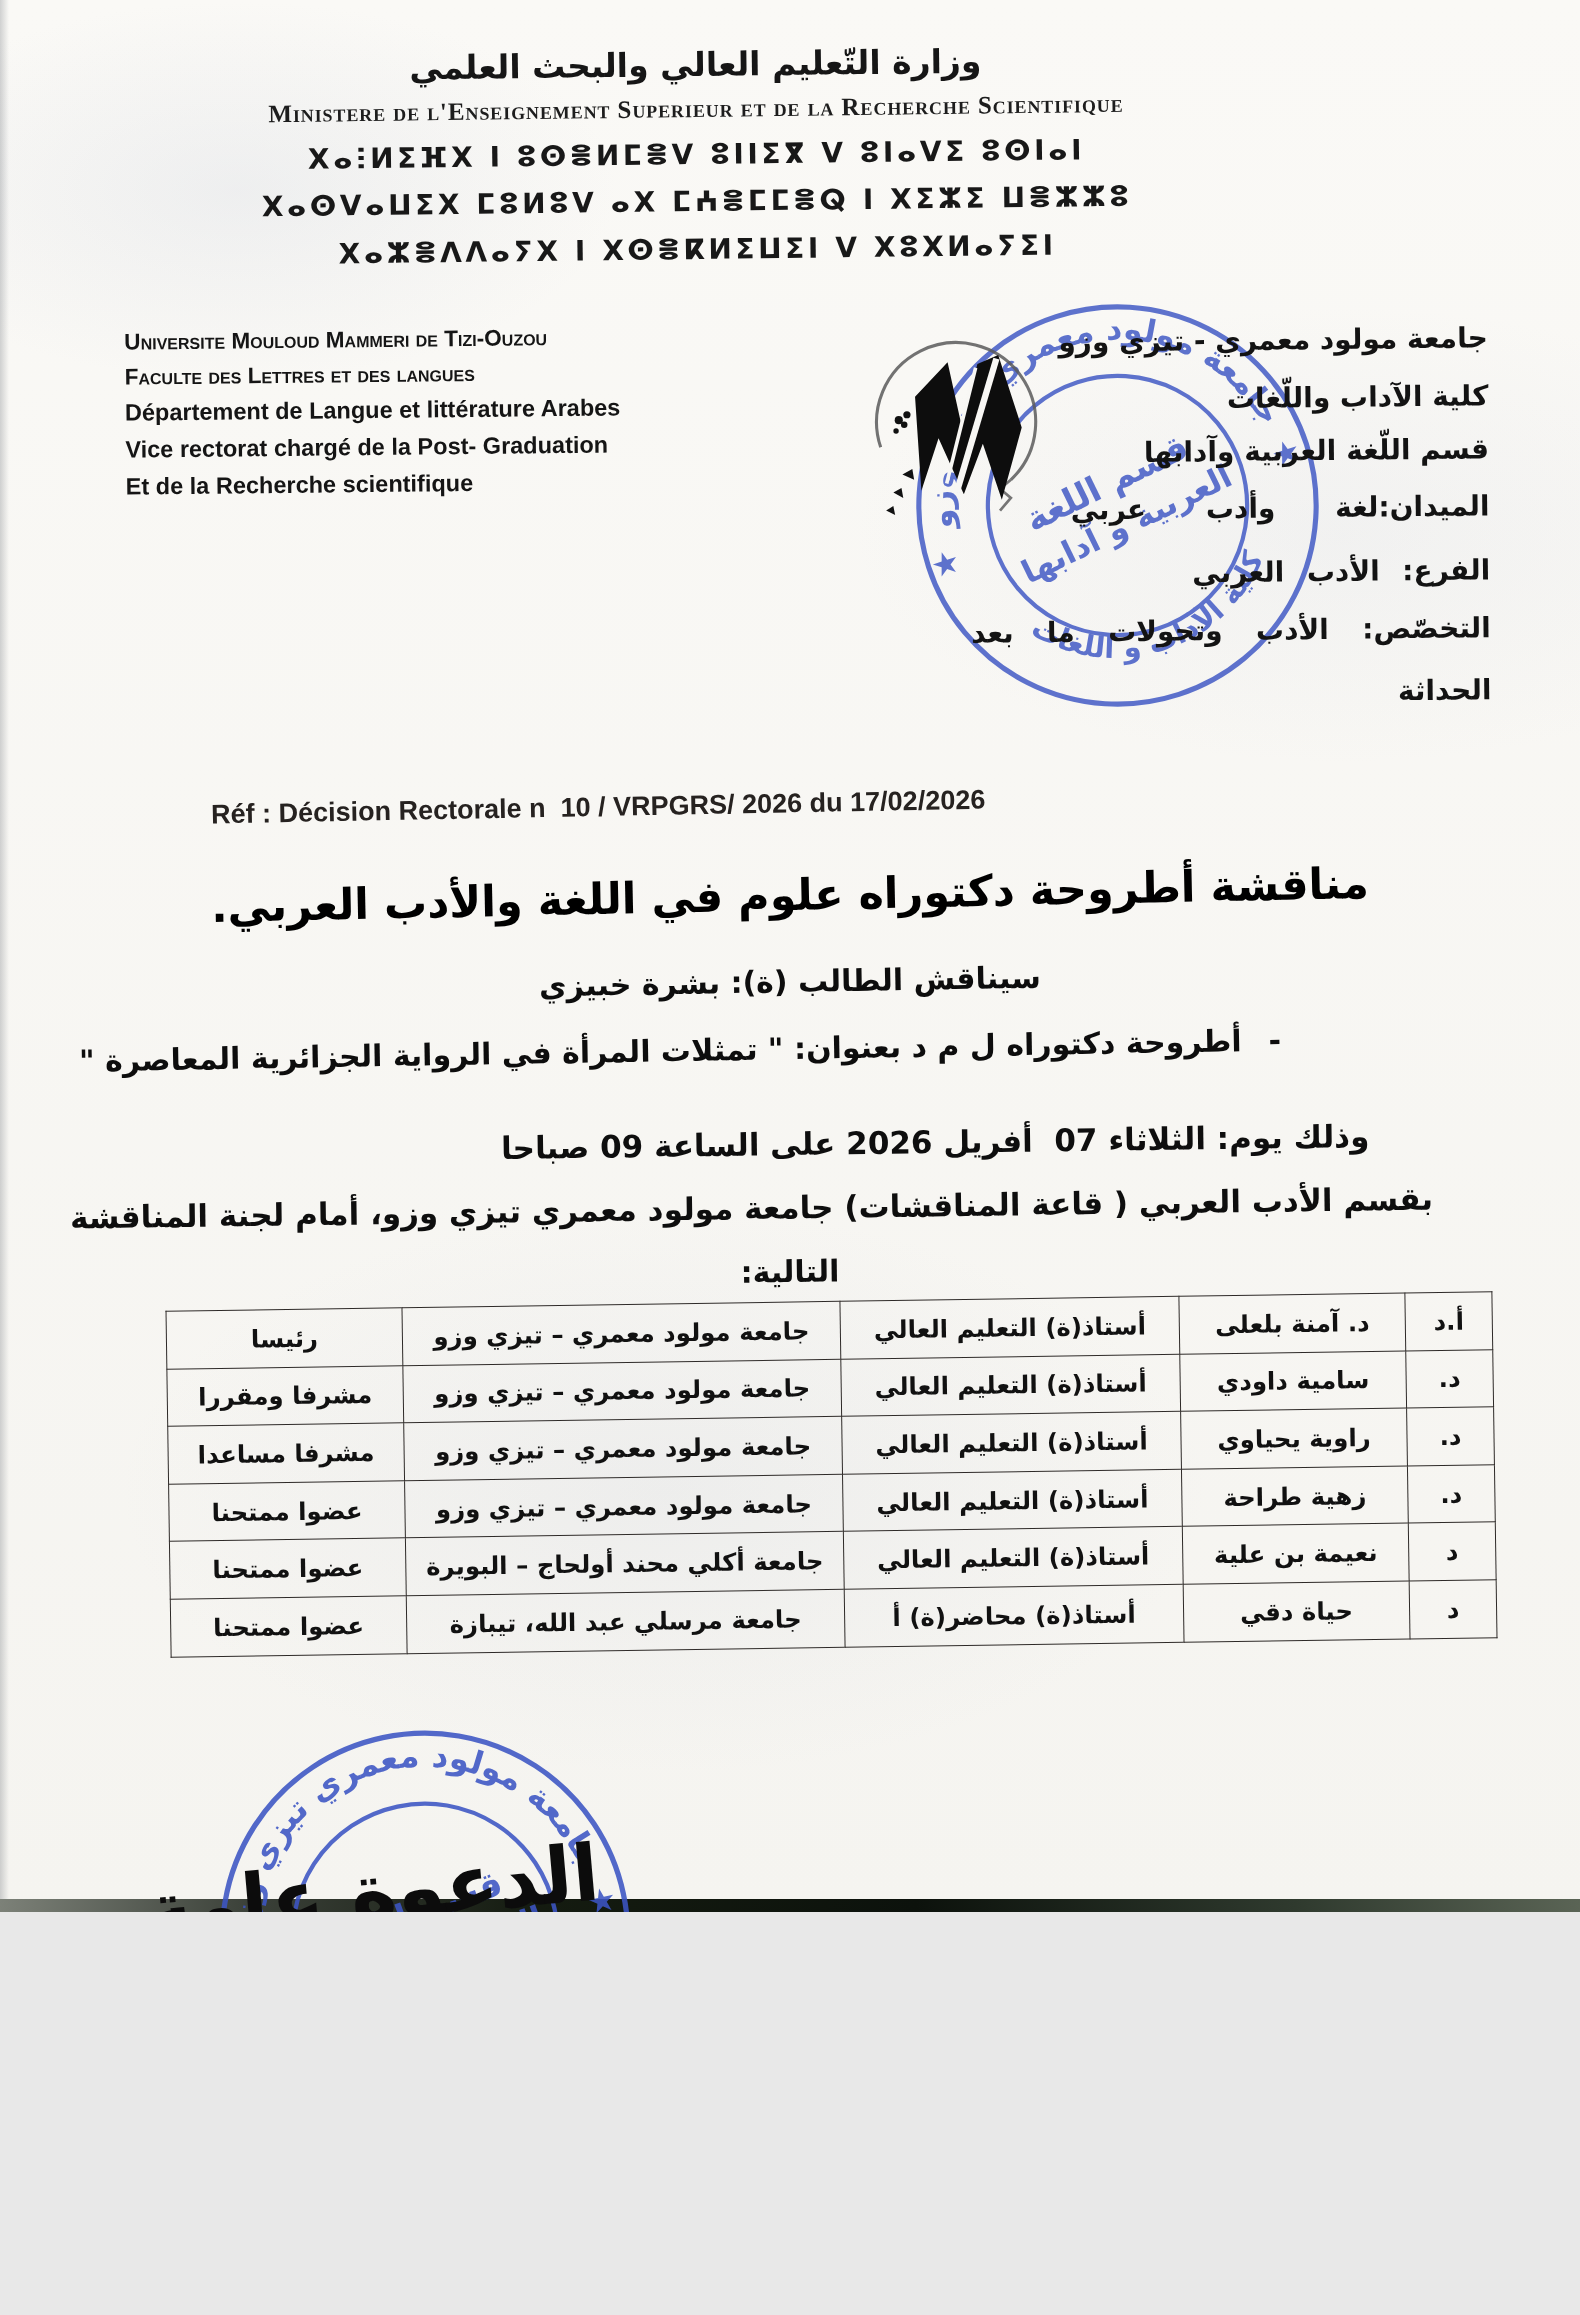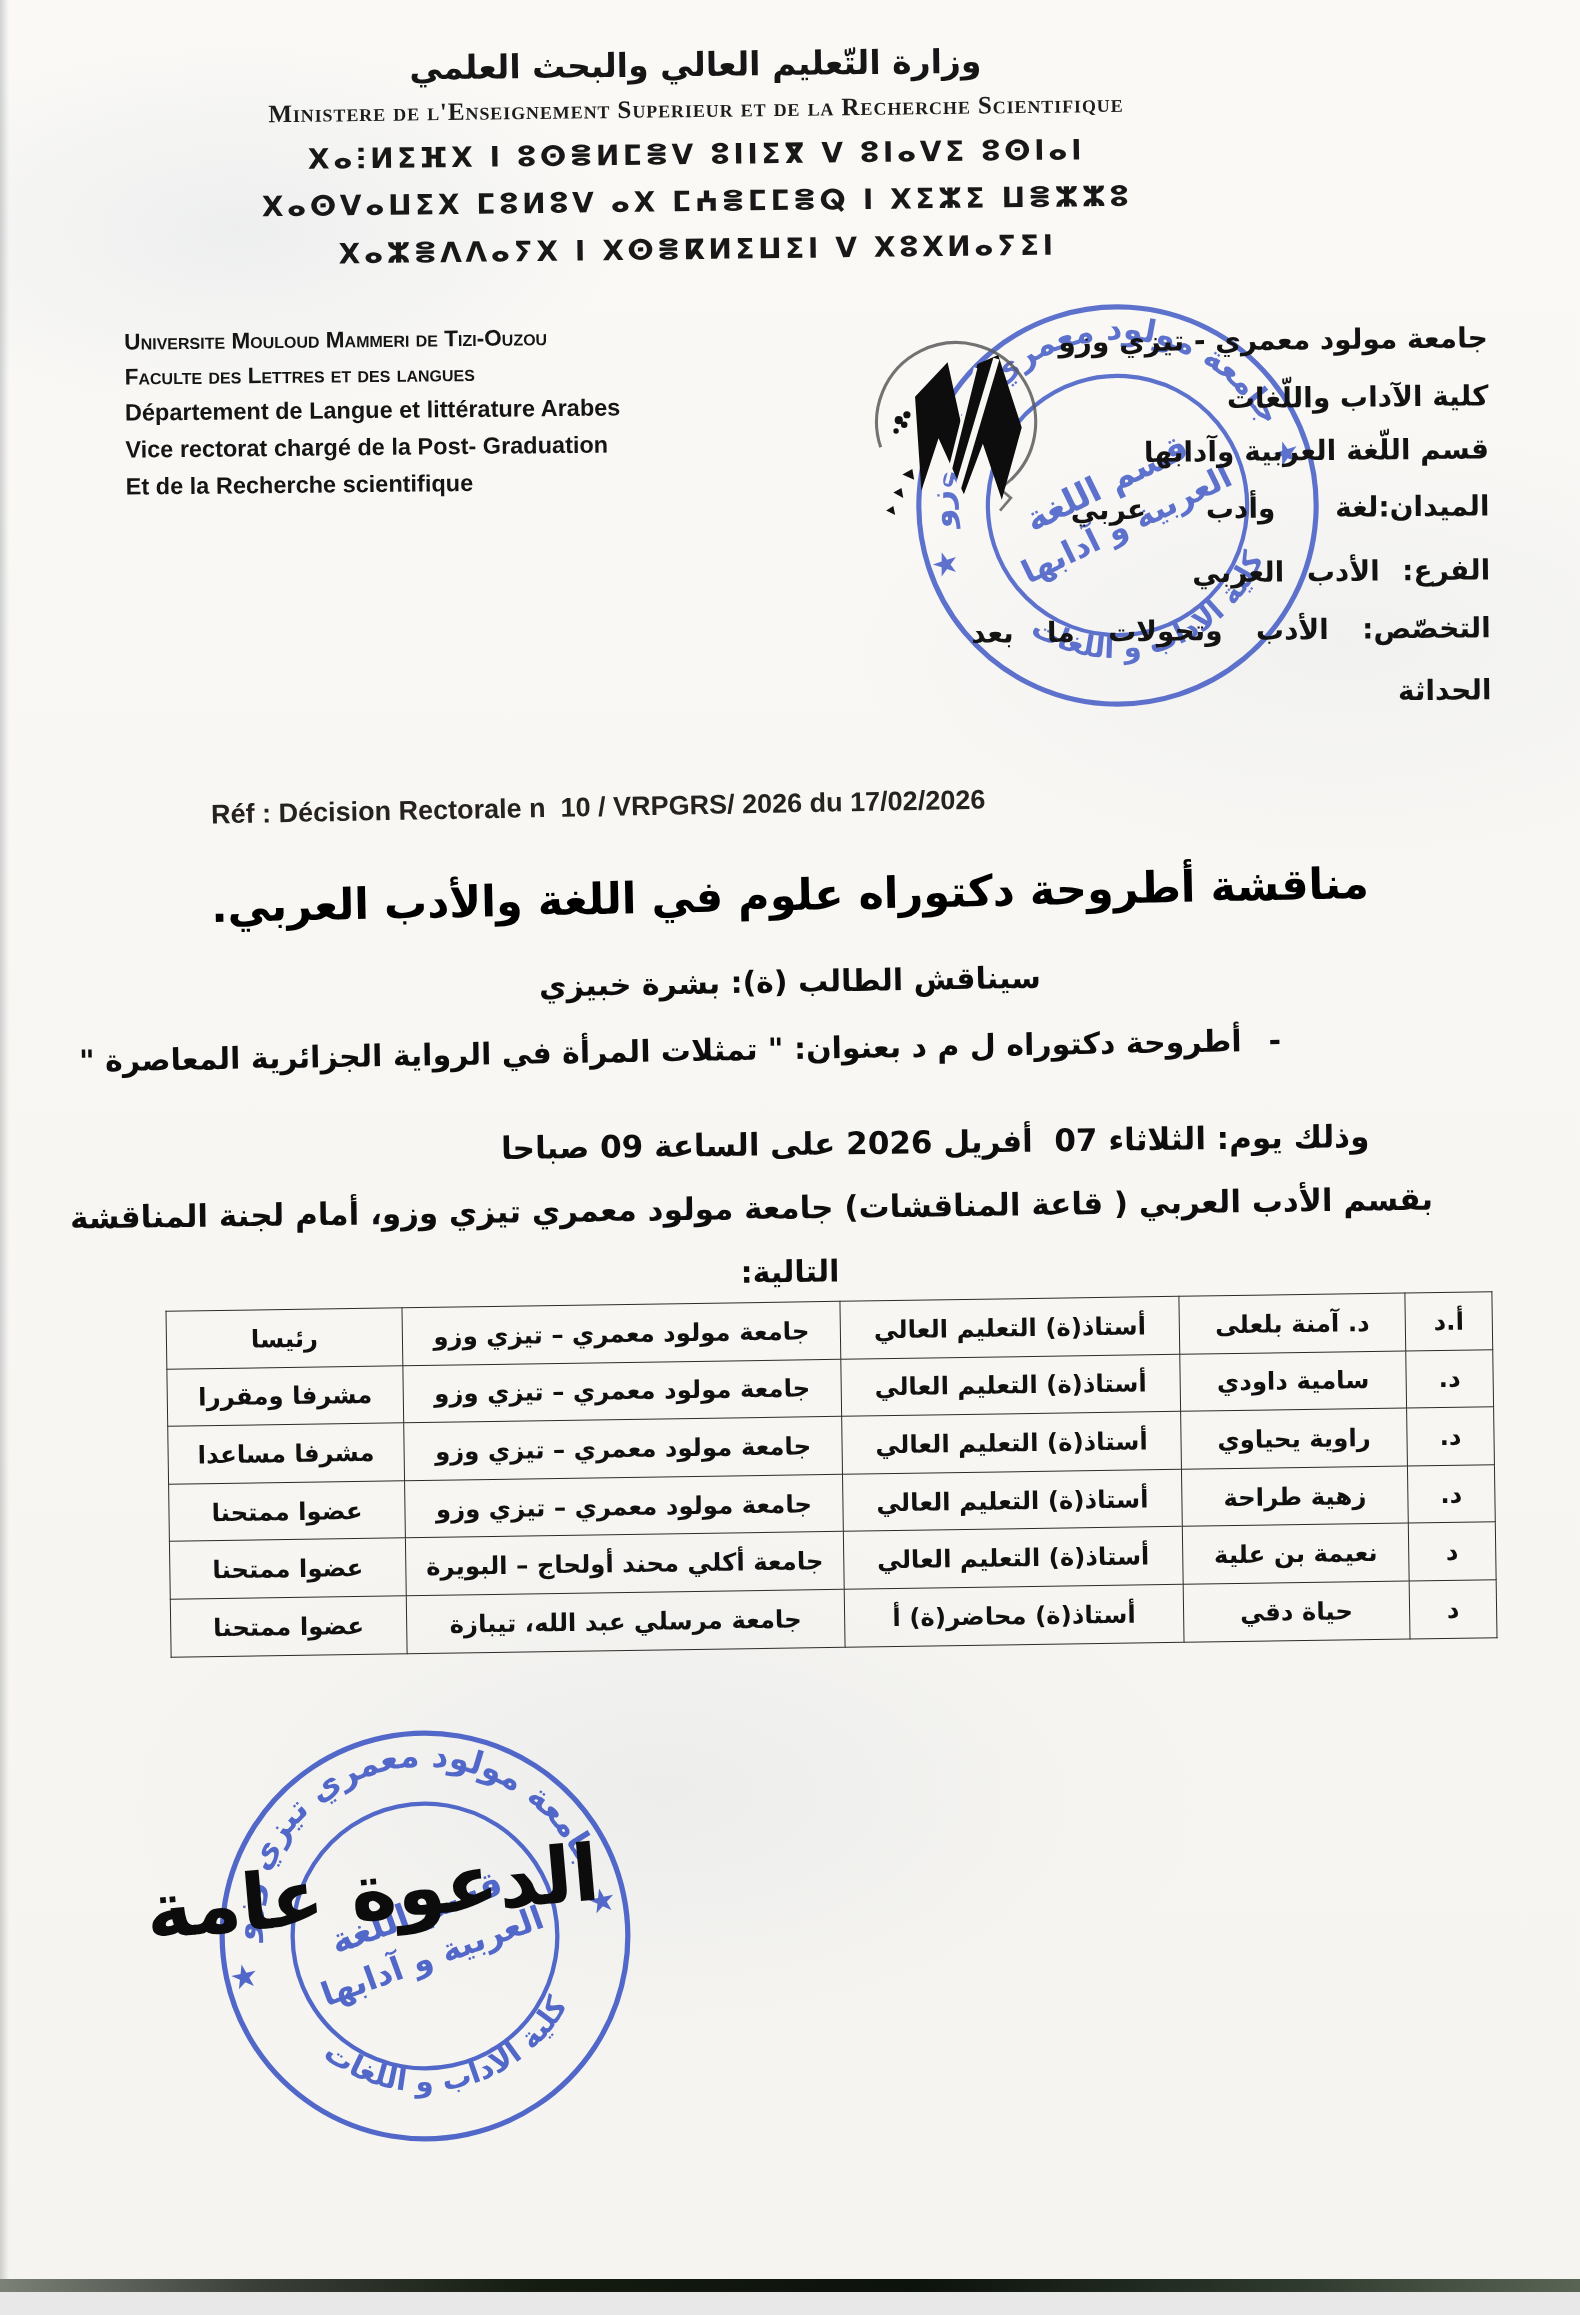--- a/index.html
+++ b/index.html
@@ -1,17 +1,17 @@
 <!DOCTYPE html>
 <html style="font-size:14.5px"><head>
 <meta charset="utf-8">
 <style>
   html,body{margin:0;padding:0;background:#e8e8e8;}
   .page{
-    position:relative;width:1580px;height:2292px;overflow:hidden;
+    position:relative;width:1580px;height:1912px;overflow:hidden;
     background:
       radial-gradient(ellipse 633px 317px at 15% 10%, rgba(208,213,223,.28), transparent 60%),
       radial-gradient(ellipse 814px 380px at 85% 28%, rgba(211,215,225,.20), transparent 60%),
       radial-gradient(ellipse 905px 470px at 42% 78%, rgba(206,210,219,.22), transparent 60%),
       linear-gradient(#faf9f6,#f5f4f0);
     font-family:"DejaVu Sans",sans-serif;color:#1b1b1b;
   }
   .edge-shadow{position:absolute;left:0;top:0;width:9px;height:100%;
     background:linear-gradient(90deg, rgba(110,115,122,.30), rgba(110,115,122,0));}
   .bottom-strip{position:absolute;left:0;bottom:0;width:100%;height:12.7px;

